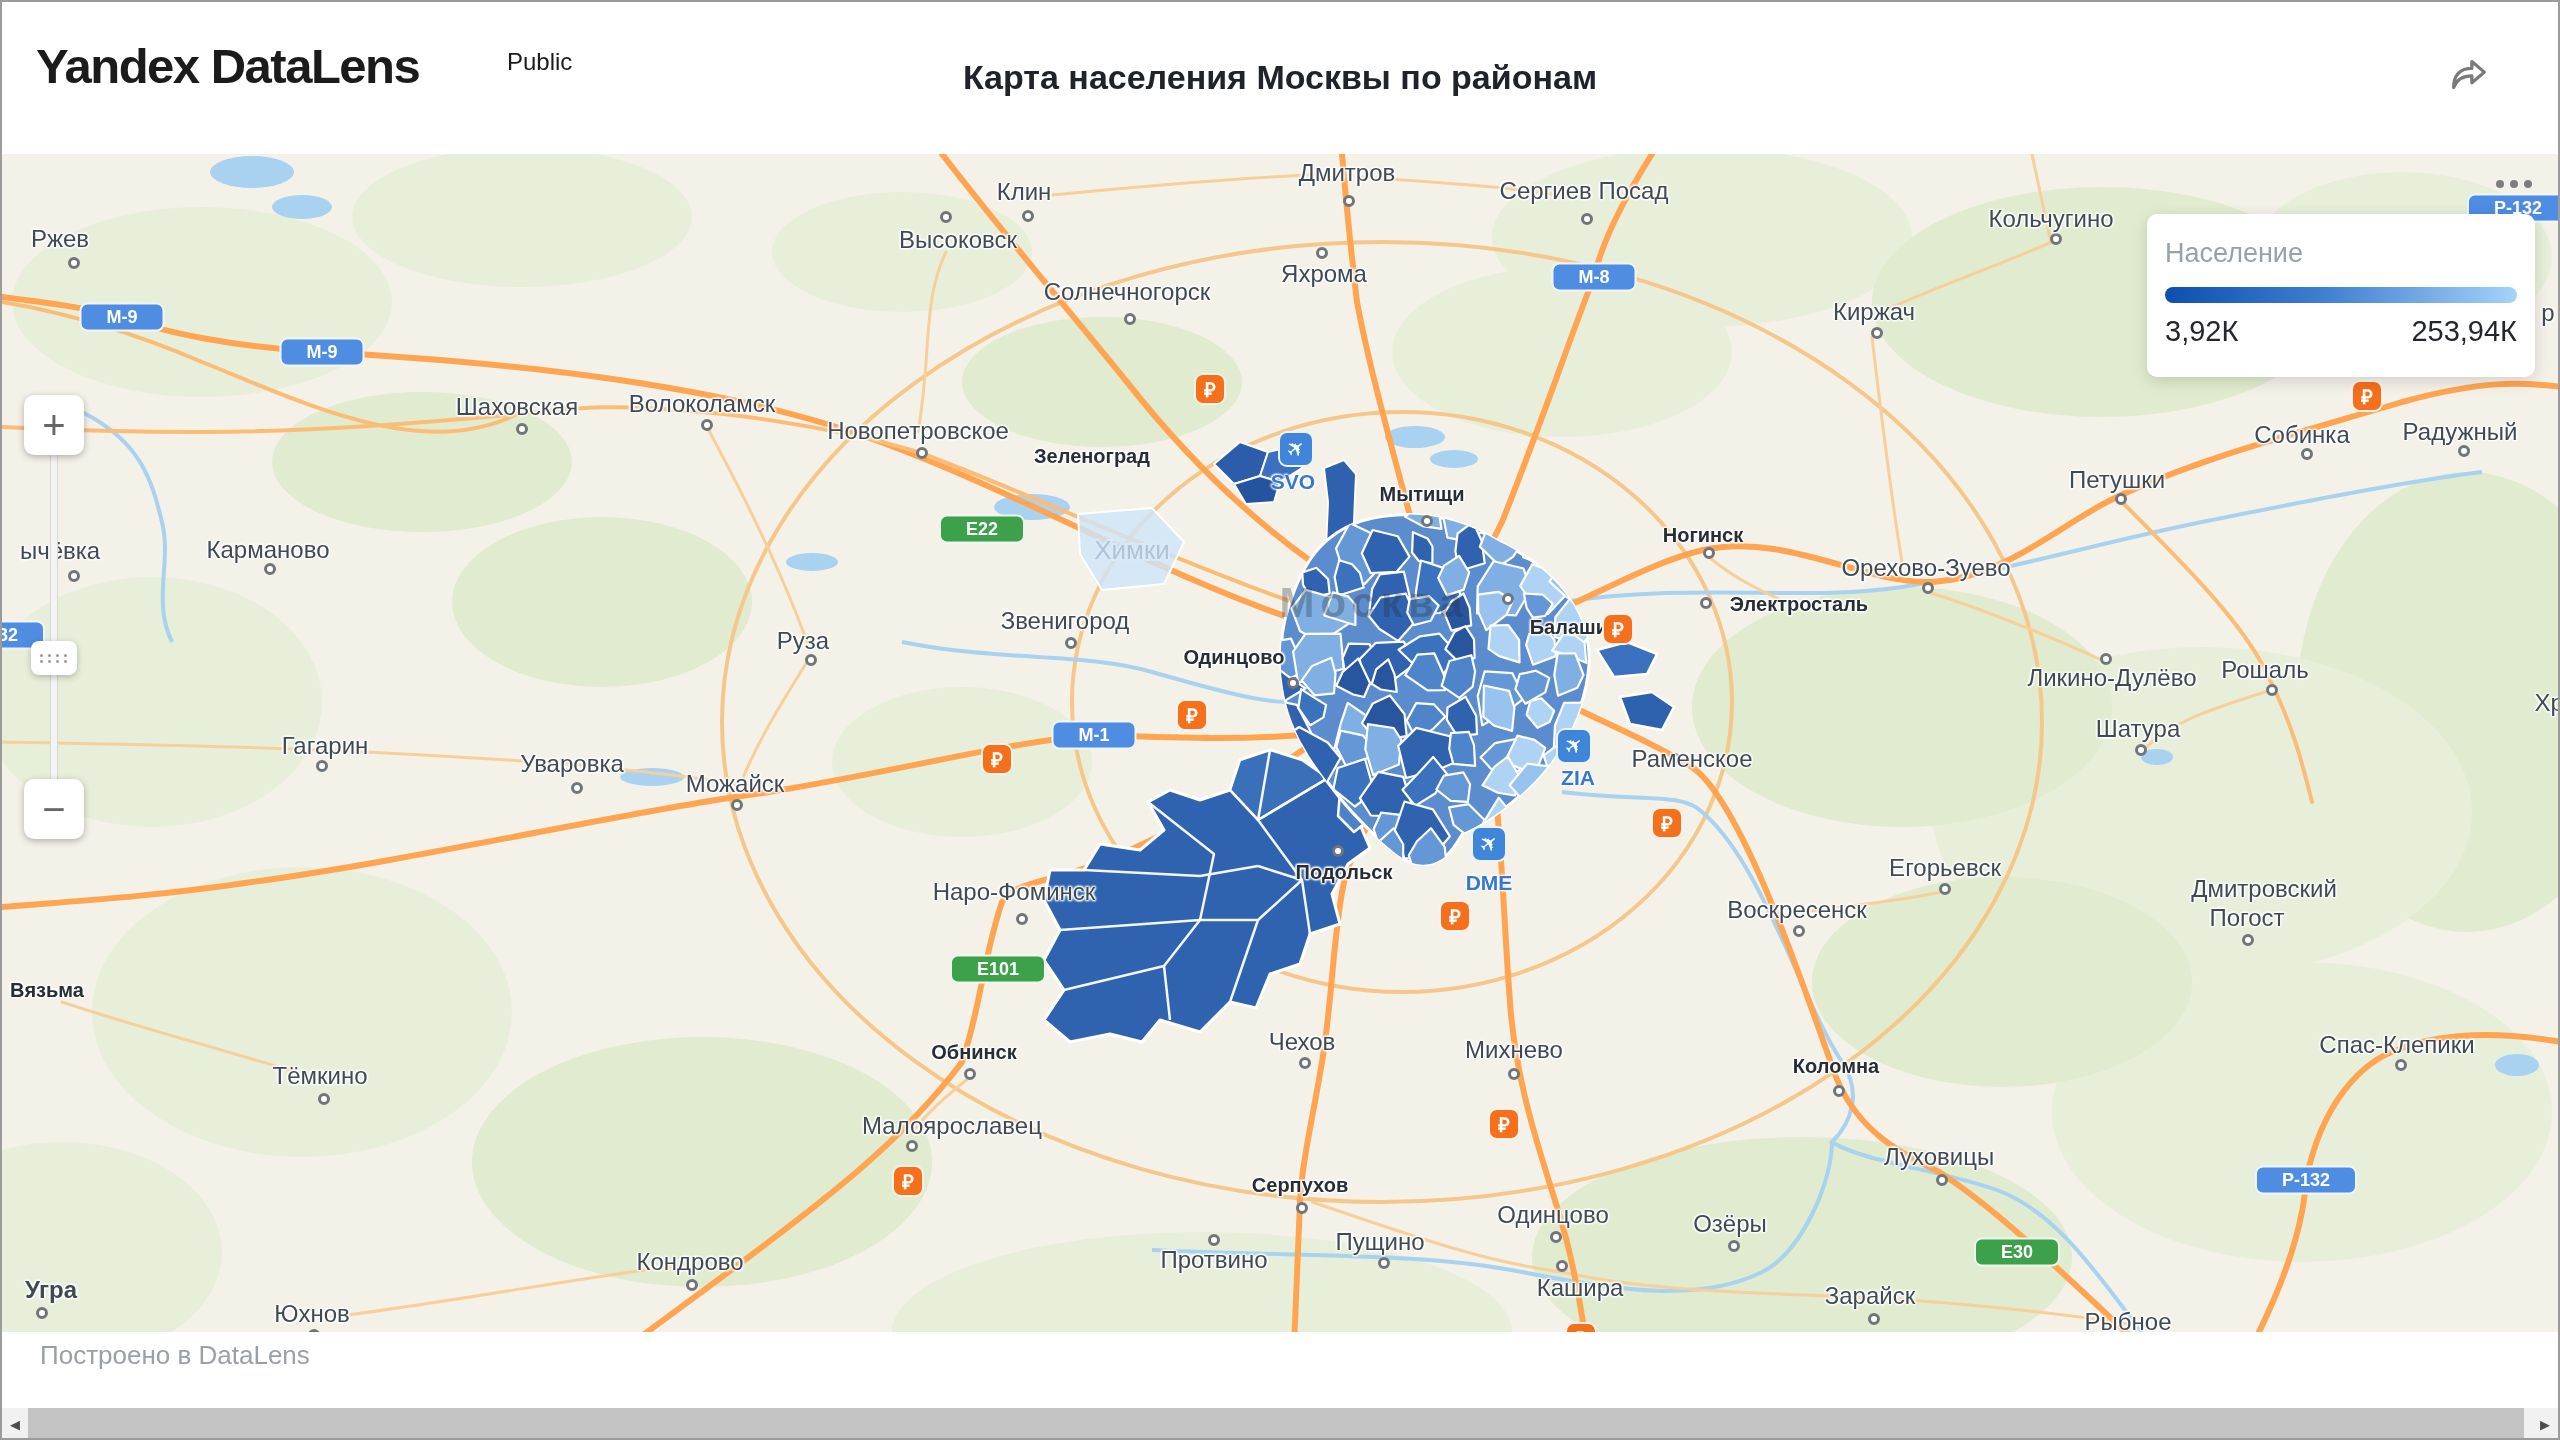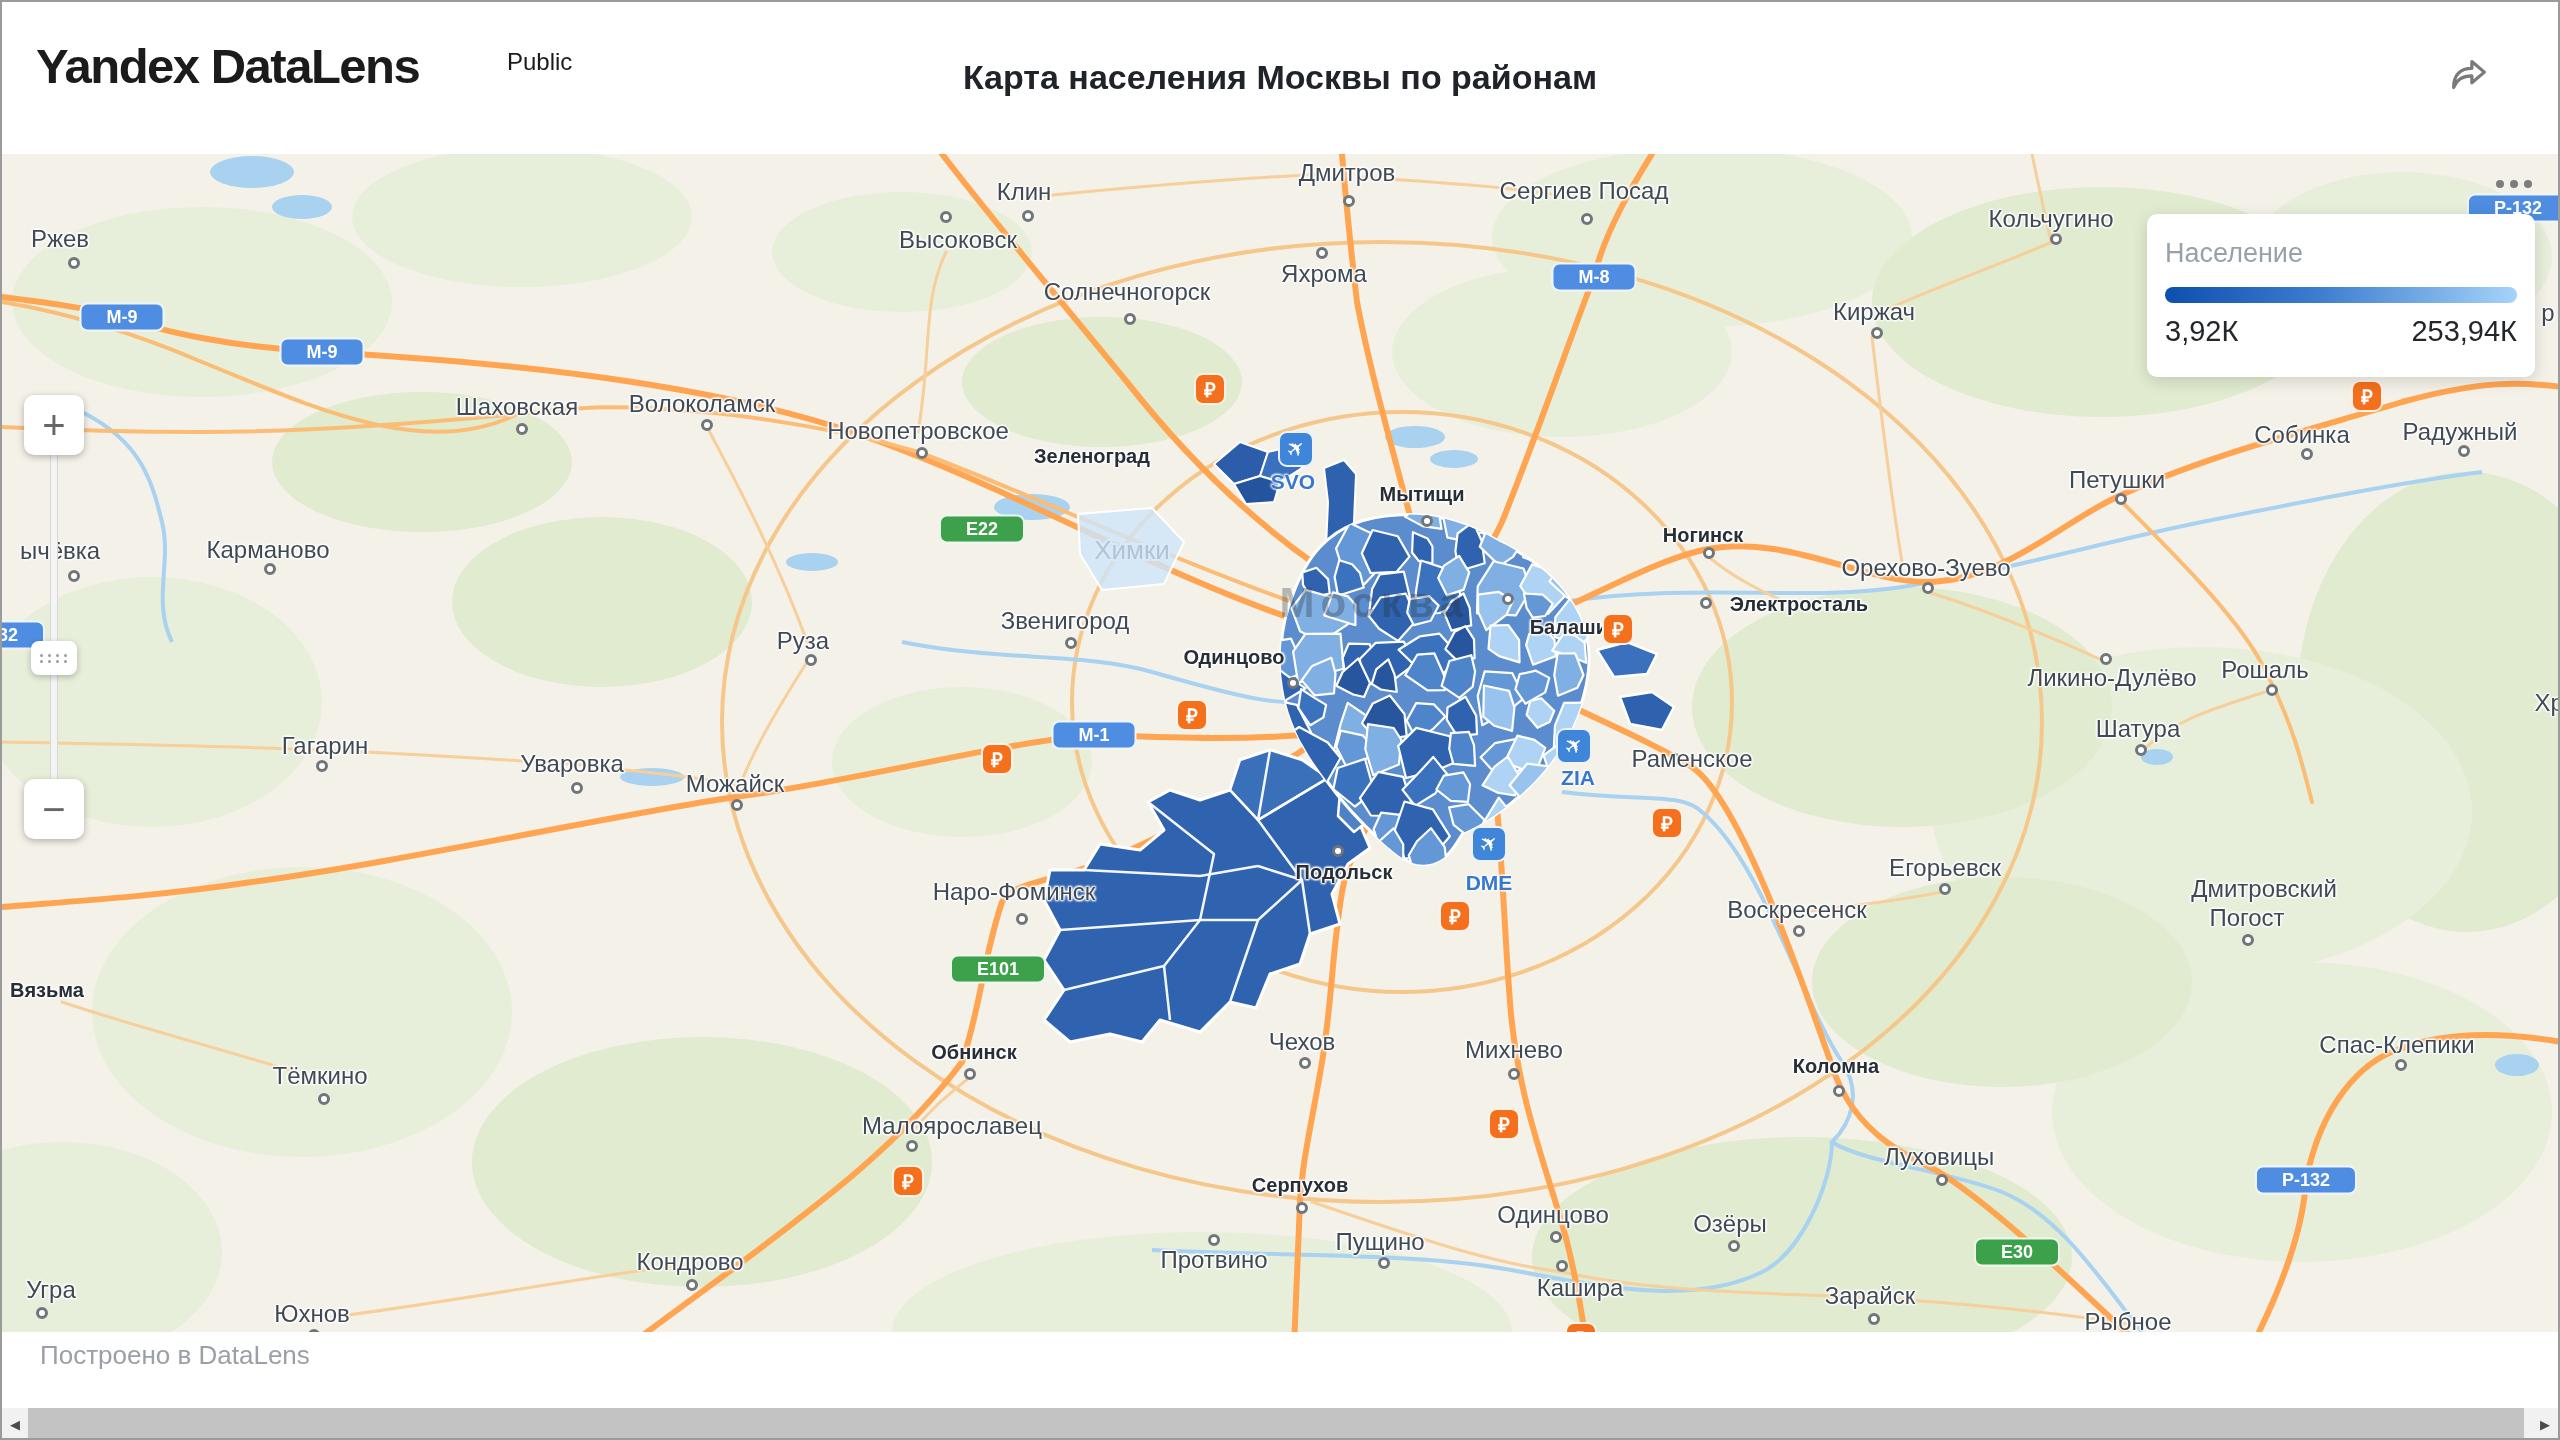--- a/index.html
+++ b/index.html
@@ -337,21 +337,21 @@
         <span class="mlabel" style="left: 910px; top: 972px; margin-left: 40px;">Малоярославец</span>
         <span class="mlabel" style="left: 1937px; top: 1003px;">Луховицы</span>
         <span class="mlabel b" style="left: 1298px; top: 1031px;">Серпухов</span>
         <span class="mlabel" style="left: 1551px; top: 1061px;">Одинцово</span>
         <span class="mlabel" style="left: 1728px; top: 1070px;">Озёры</span>
         <span class="mlabel" style="left: 1378px; top: 1088px;">Пущино</span>
         <span class="mlabel" style="left: 1212px; top: 1106px;">Протвино</span>
         <span class="mlabel" style="left: 688px; top: 1108px;">Кондрово</span>
         <span class="mlabel" style="left: 1578px; top: 1134px;">Кашира</span>
         <span class="mlabel" style="left: 1868px; top: 1142px;">Зарайск</span>
-        <span class="mlabel" style="left: 49px; top: 1136px;">Угра</span>
+        <span class="mlabel" style="left: 49px; top: 1136px; font-weight: bold;">Угра</span>
         <span class="mlabel" style="left: 310px; top: 1160px;">Юхнов</span>
         <span class="mlabel" style="left: 2126px; top: 1168px;">Рыбное</span>
         <div class="marker" style="left: 72px; top: 109px;"></div>
         <div class="marker" style="left: 72px; top: 422px;"></div>
         <div class="marker" style="left: 1026px; top: 62px;"></div>
         <div class="marker" style="left: 944px; top: 63px;"></div>
         <div class="marker" style="left: 1347px; top: 47px;"></div>
         <div class="marker" style="left: 1320px; top: 99px;"></div>
         <div class="marker" style="left: 1585px; top: 65px;"></div>
         <div class="marker" style="left: 1128px; top: 165px;"></div>

